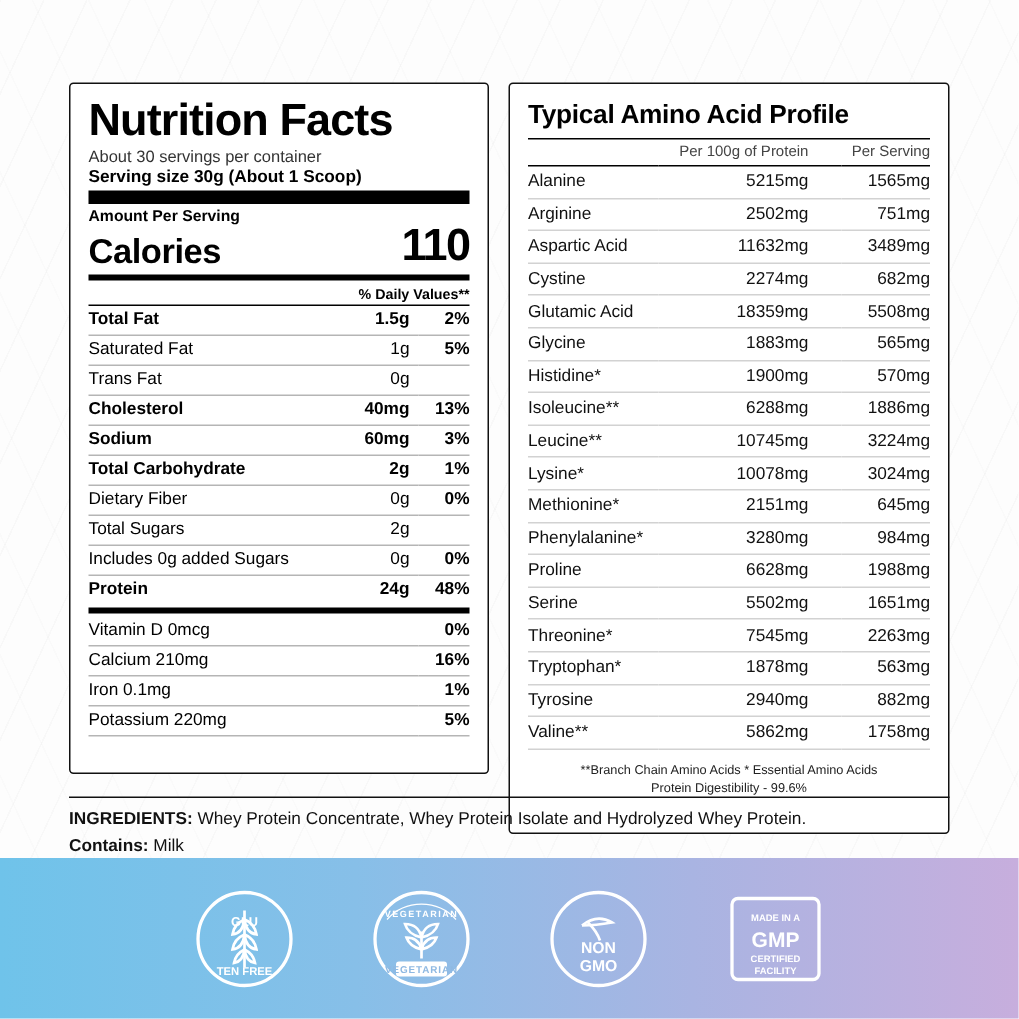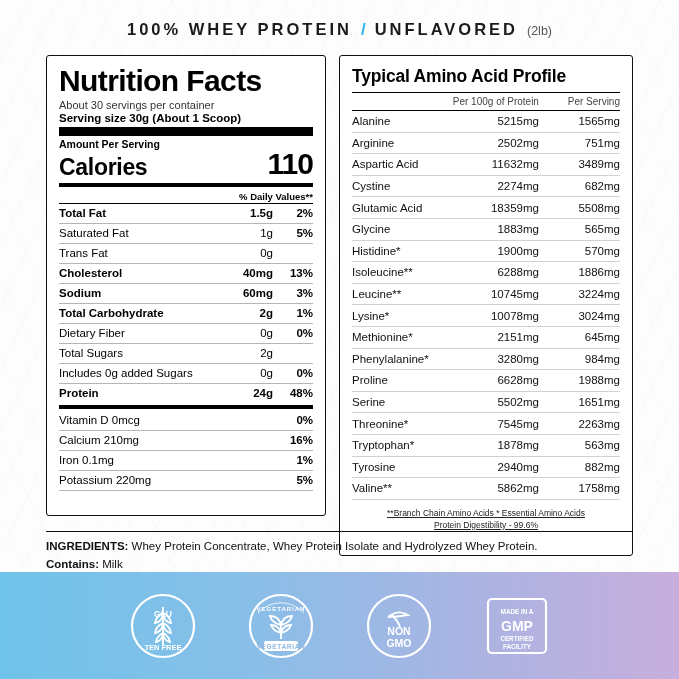--- a/index.html
+++ b/index.html
@@ -96,21 +96,21 @@
     font-size: 10px; font-weight: normal; color: #444;
     padding: 3px 0 3px 0; text-align: right; border-bottom: 0.7px solid #000;
   }
   table.aa th.nm { text-align: left; }
   table.aa td { padding: 4.3px 0; border-bottom: 0.7px solid #d2d2d2; }
   table.aa td.nm { text-align: left; }
   table.aa td.c1 { text-align: right; padding-right: 22px; }
   table.aa td.c2 { text-align: right; }
   table.aa tr:last-child td { border-bottom: 0.7px solid #d2d2d2; }
   .aa-foot {
-    text-align: center; font-size: 8.5px; color: #222; margin-top: 7px; line-height: 1.45; text-decoration: underline;
+    text-align: center; font-size: 8.5px; color: #222; margin-top: 7px; line-height: 1.45;
   }
 
   
   .ingredients {
     position: absolute; left: 46px; right: 46px; top: 531px;
     border-top: 1.2px solid #111; padding-top: 6px;
     font-size: 11.5px; color: #111; line-height: 1.55;
   }
   .ingredients b { font-weight: bold; }
 
@@ -122,26 +122,20 @@
   }
   .badge { width: 70px; height: 70px; position: relative; }
   .badge svg { display: block; }
 </style>
 </head>
 <body>
 
 <div class="page">
   <div class="bg-texture"></div>
 
-  <div class="header">
-    <span class="title">100% WHEY PROTEIN</span>
-    <span class="slash">/</span>
-    <span class="flavor">UNFLAVORED</span>
-    <span class="weight">(2lb)</span>
-  </div>
 
   <div class="panels">
 
     <div class="panel nf-panel">
       <div class="nf-title">Nutrition Facts</div>
       <div class="nf-servings">About 30 servings per container</div>
       <div class="nf-serving-size">Serving size 30g (About 1 Scoop)</div>
       <div class="rule-thick"></div>
       <div class="amt-label">Amount Per Serving</div>
       <div class="cal-row">

